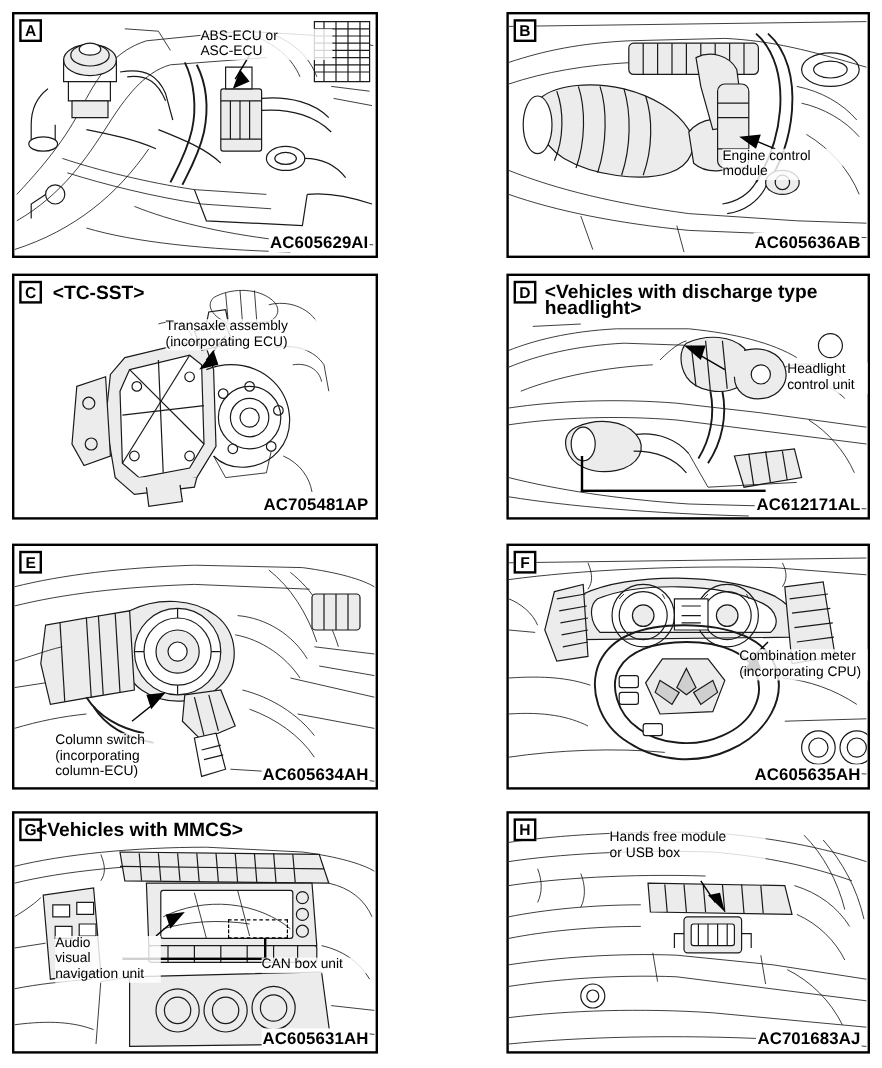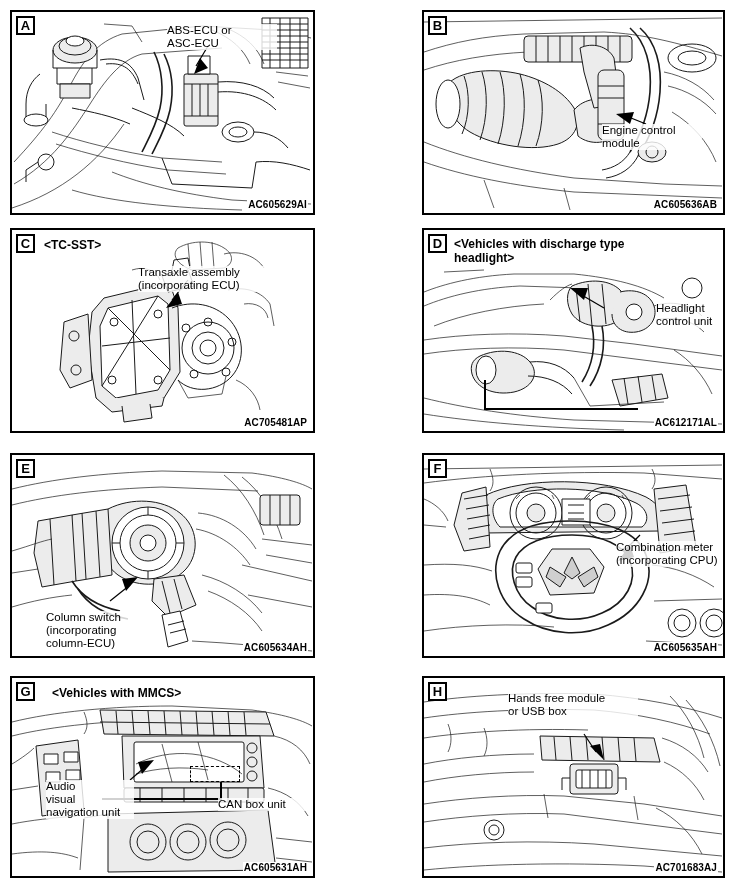--- a/index.html
+++ b/index.html
@@ -45,31 +45,31 @@
     line-height: 16px;
     text-align: center;
     background: #fff;
     z-index: 12;
     font-family: "Liberation Sans", sans-serif;
   }
   .code {
     position: absolute;
     right: 5px;
     bottom: 3px;
-    font-size: 10px;
+    font-size: 14px;
     font-weight: bold;
     letter-spacing: 0.1px;
     z-index: 12;
     background: #fff;
     padding: 0 1px;
     font-family: "Liberation Sans", sans-serif;
   }
   .hdr {
     position: absolute;
-    font-size: 12px;
+    font-size: 16px;
     font-weight: bold;
     z-index: 12;
     line-height: 14px;
   }
   .cal {
     position: absolute;
     font-size: 11.5px;
     line-height: 13px;
     z-index: 11;
     background: transparent;
@@ -528,21 +528,21 @@
       </svg>
       <div class="dashbox" style="left:178px; top:88px; width:50px; height:16px;"></div>
       <svg class="arrowlayer" width="301" height="198" viewBox="0 0 301 198">
         <line x1="118" y1="102" x2="132" y2="90"></line>
         <polygon points="126,84 142,82 130,96"></polygon>
       </svg>
       <div class="leader" style="left:90px; top:120px; width:120px; height:1.5px;"></div>
       <div class="leader" style="left:208px; top:104px; width:1.5px; height:18px;"></div>
     </div>
     <div class="tag">G</div>
-    <div class="hdr" style="left:40px; top:8px;">&lt;Vehicles with MMCS&gt;</div>
+    <div class="hdr" style="left:18px; top:8px;">&lt;Vehicles with MMCS&gt;</div>
     <div class="cal bg" style="left:34px; top:102px; width:88px; white-space:pre-line;">Audio
 visual
 navigation unit</div>
     <div class="cal bg" style="left:206px; top:120px; width:92px;">CAN box unit</div>
     <div class="code">AC605631AH</div>
   </div>
 
   <div class="panel" style="left:422px; top:676px; width:303px; height:202px;">
     <div class="panel-inner">
       <svg class="art" width="299" height="198" viewBox="0 0 299 198">

